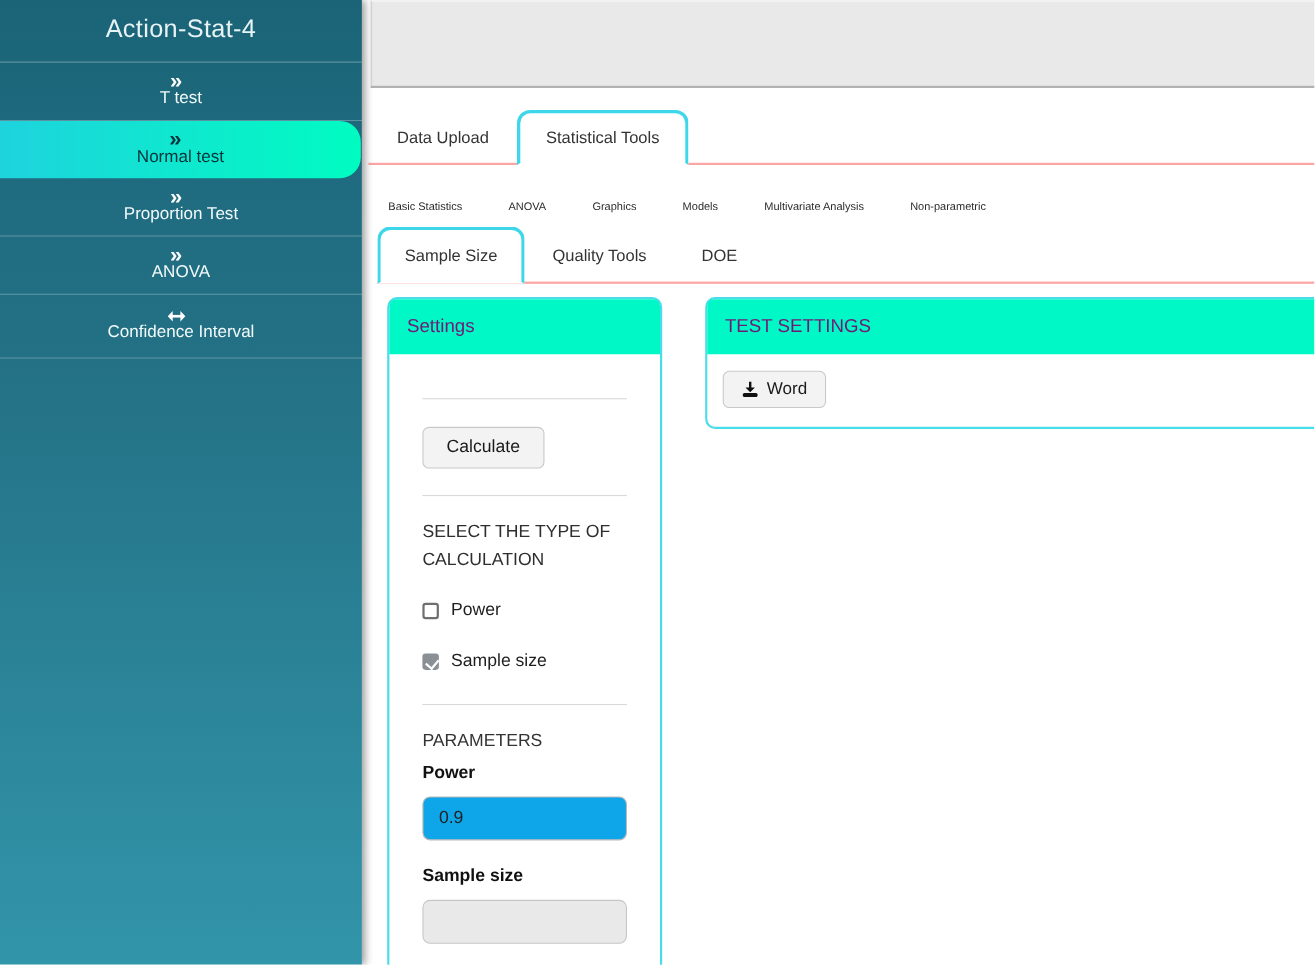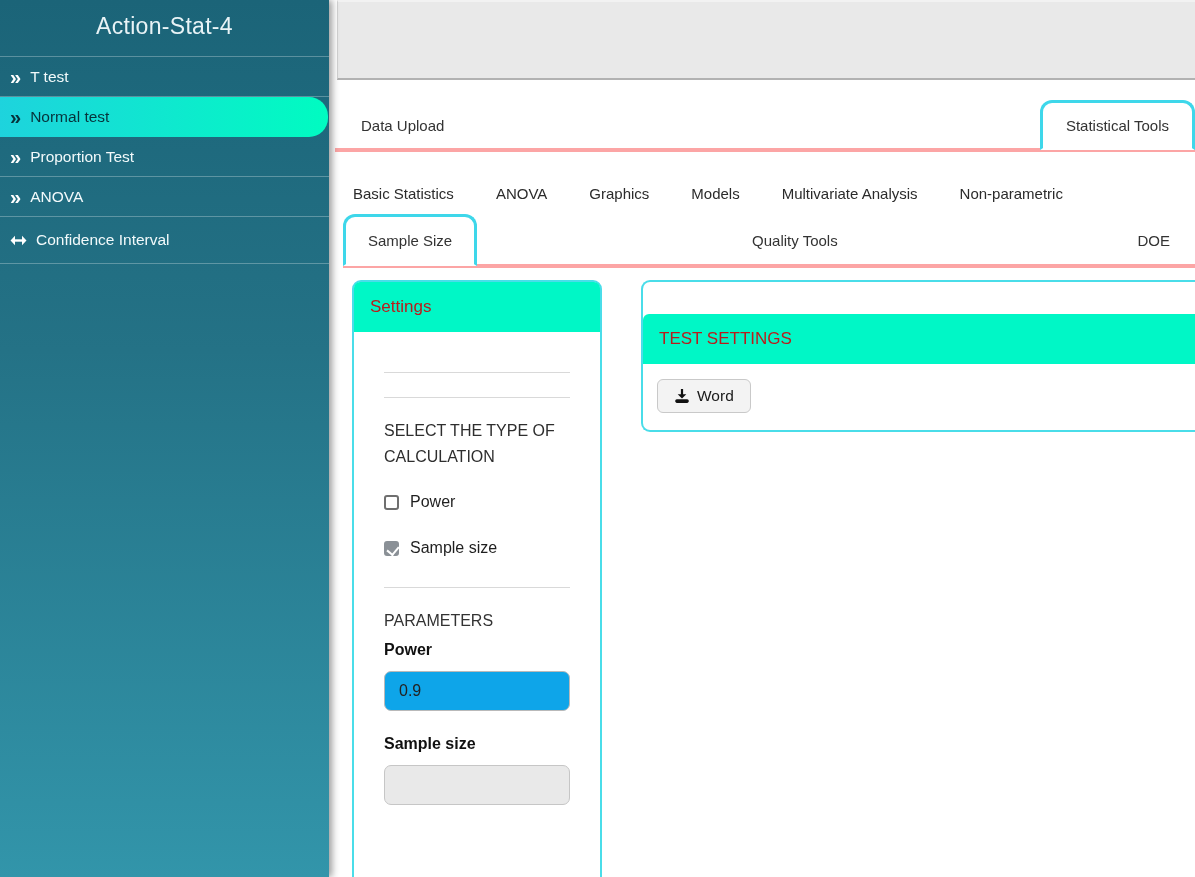--- a/index.html
+++ b/index.html
@@ -35,20 +35,21 @@
   }
   .sidebar-section .sec-label { flex: 1; margin-left: 7px; }
   .menu { list-style: none; border-top: 1px solid rgba(255,255,255,0.28); }
   .menu-item {
     display: flex; align-items: center;
     padding: 10px 10px;
     border-bottom: 1px solid rgba(255,255,255,0.28);
     font-size: 15.5px;
     cursor: pointer;
     min-height: 40px;
+    flex-direction: column;
   }
   .menu-item.tall { padding: 14px 10px; }
   .menu-item .mi-icon {
     font-size: 20px; font-weight: 700; line-height: 14px;
     margin-right: 9px; color: #ffffff;
     display: inline-flex; align-items: center;
   }
   .menu-item.active {
     background: linear-gradient(90deg, #1ed3dd 0%, #00fcc1 100%);
     border-radius: 0 19px 19px 0;
@@ -64,21 +65,21 @@
   .content { position: absolute; left: 329px; right: 0; top: 0; bottom: 0; background: #fff; }
   .topbar {
     margin-left: 8px; height: 80px;
     background: #e9e9e9;
     border-left: 1px solid #d2d2d2;
     border-top: 2px solid #f2f2f2;
     border-bottom: 2px solid #b2b2b2;
   }
 
   
-  .tabrow { display: flex; align-items: stretch; border-bottom: 4px solid #fca5a5; justify-content: space-between; }
+  .tabrow { display: flex; align-items: stretch; border-bottom: 2px solid #fca5a5; }
   .tabrow .tab {
     padding: 14px 22px;
     font-size: 15px; color: #333;
     cursor: pointer;
     background: transparent;
     border: 3px solid transparent; border-bottom: none;
     display: flex; align-items: center;
   }
   .tabrow .tab.active {
     border: 3px solid #3ed7ea;
@@ -86,37 +87,37 @@
     border-radius: 12px 12px 0 0;
     margin-bottom: -2px;
     background: #ffffff;
   }
   .tabs-l1 { margin: 20px 0 0 6px; }
   .tabs-l1 .tab { padding: 14px 23px; }
   .tabs-l2 {
     display: flex; align-items: center;
     margin-top: 21px; padding: 12px 0 12px 24px;
   }
-  .tabs-l2 .tab2 { margin-right: 42px; font-size: 15px; color: #2b2b2b; cursor: pointer; }
+  .tabs-l2 .tab2 { margin-right: 42px; font-size: 10px; color: #2b2b2b; cursor: pointer; }
   .tabs-l3 { margin-left: 14px; }
   .tabs-l3 .tab { padding: 15px 22px; }
 
   
   .panels-row { display: flex; align-items: flex-start; margin: 12px 0 0 23px; gap: 39px; }
   .panel {
     border: 2px solid #4adde9;
     border-radius: 9px;
     background: #fff;
   }
   .panel-header {
     background: #00f7c6;
     border-radius: 6px 6px 0 0;
     padding: 15px 16px;
     font-size: 17px;
-    color: #b91c1c;
+    color: #701a75;
   }
   .settings-panel { width: 250px; flex: none; height: 700px; }
   .settings-body { padding: 0 30px 20px; }
   .divider { border: none; border-top: 1px solid #d9d9d9; height: 0; }
   .div-1 { margin-top: 40px; }
   .div-2 { margin-top: 24px; }
   .div-3 { margin-top: 30px; }
 
   .btn {
     display: inline-flex; align-items: center; gap: 7px;
@@ -153,21 +154,21 @@
   .text-input {
     margin-top: 12px; width: 100%; height: 40px;
     border: 1px solid #b9b9b9; border-radius: 7px;
     padding: 0 14px; font-size: 16px; color: #222;
     font-family: "Liberation Sans", sans-serif;
     background: #0ea5e9; outline: none; display: block;
   }
   .text-input:disabled { background: #e9e9e9; border-color: #c6c6c6; }
 
   .test-panel { flex: 1; border-right: none; border-radius: 9px 0 0 9px; }
-  .test-panel .panel-header { border-radius: 6px 0 0 0; margin-top: 32px; }
+  .test-panel .panel-header { border-radius: 6px 0 0 0; }
   .test-body { padding: 15px 14px 17px; }
   .word-btn { padding: 7px 16px; font-size: 15.5px; }
 
   .icon-svg { display: inline-flex; align-items: center; }
 </style>
 </head>
 <body>
 
 <aside class="sidebar">
   <div class="sidebar-title">Action-Stat-4</div>
@@ -238,20 +239,21 @@
   </nav>
 
   <div class="panels-row">
 
     <section class="panel settings-panel">
       <div class="panel-header">Settings</div>
       <div class="settings-body">
 
         <hr class="divider div-1">
 
+        <button class="btn calc-btn">Calculate</button>
 
         <hr class="divider div-2">
 
         <div class="section-label">SELECT THE TYPE OF CALCULATION</div>
 
         <div class="check-row first">
           <span class="checkbox"></span>
           <span class="check-label">Power</span>
         </div>
 

